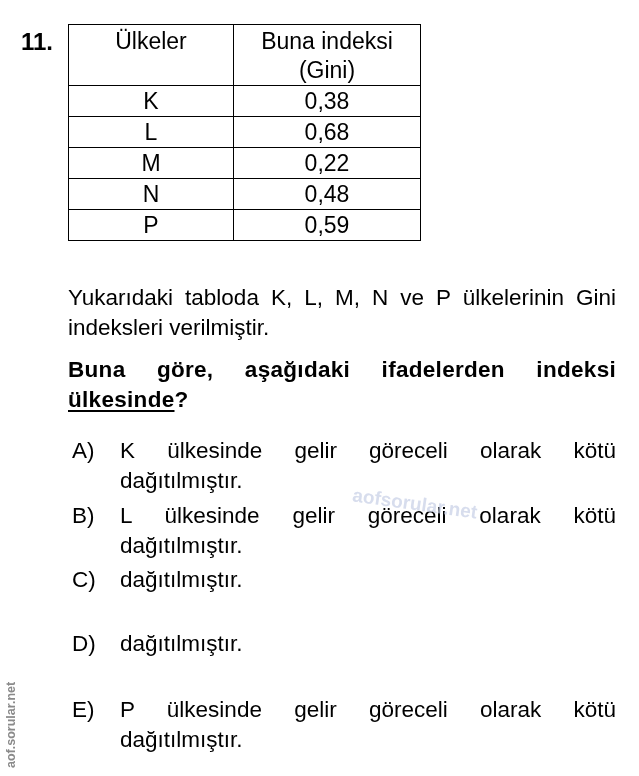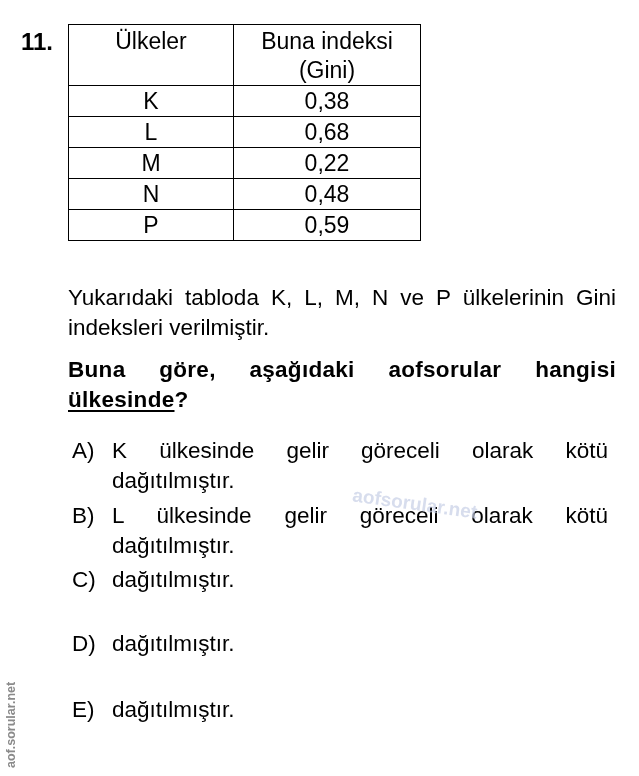--- a/index.html
+++ b/index.html
@@ -25,21 +25,21 @@
       text-align: justify; text-align-last: left;
     }
     .stem { top: 271px; margin-top: 12px; }
     .question { top: 355px; font-weight: bold; letter-spacing: 0.3px; }
     .question .ul { text-decoration: underline; text-underline-offset: 3px; }
     .opt {
       position: absolute; left: 72px; width: 544px; font-size: 22.5px; line-height: 30px;
     }
     .opt .letter { position: absolute; left: 0; top: 0; }
     .opt .text {
-      position: absolute; left: 40px; width: 496px;
+      position: absolute; left: 48px; width: 496px;
       text-align: justify; text-align-last: left;
     }
     .opt .text .l1 { display: block; text-align: justify; text-align-last: justify; }
     .watermark {
       position: absolute; left: 352px; top: 493px; color: #c7cfe6; font-weight: bold;
       font-size: 19px; transform: rotate(8deg); opacity: 0.7;
     }
     .side-mark {
       position: absolute; left: 4px; top: 768px; transform-origin: left top;
       transform: rotate(-90deg); color: #8a8a8a; font-weight: bold; font-size: 12.5px;
@@ -79,21 +79,21 @@
   <tr>
     <td>P</td>
     <td>0,59</td>
   </tr>
 </tbody>
   </table>
 
 <div class="para stem">Yukarıdaki tabloda K, L, M, N ve P ülkelerinin Gini indeksleri verilmiştir.</div>
 
 <div class="para question">
-  <span>Buna göre, aşağıdaki aofsorular hangisi</span>
+  <span>Buna göre, aşağıdaki ifadelerden indeksi</span>
   <span class="ul">ülkesinde</span><span>?</span>
 </div>
 
 <div class="opt" style="top:436px;">
   <span class="letter">A)</span>
   <div class="text">
     <span class="l1">K ülkesinde gelir göreceli olarak kötü</span>
     <span>dağıtılmıştır.</span>
   </div>
 </div>
@@ -116,18 +116,19 @@
 <div class="opt" style="top:629px;">
   <span class="letter">D)</span>
   <div class="text">
     <span>dağıtılmıştır.</span>
   </div>
 </div>
 
 <div class="opt" style="top:695px;">
   <span class="letter">E)</span>
   <div class="text">
+    <span class="l1">P ülkesinde gelir göreceli olarak kötü</span>
     <span>dağıtılmıştır.</span>
   </div>
 </div>
 
 <div class="watermark">aofsorular.net</div>
 <div class="side-mark">aof.sorular.net</div>
 
 </body></html>

